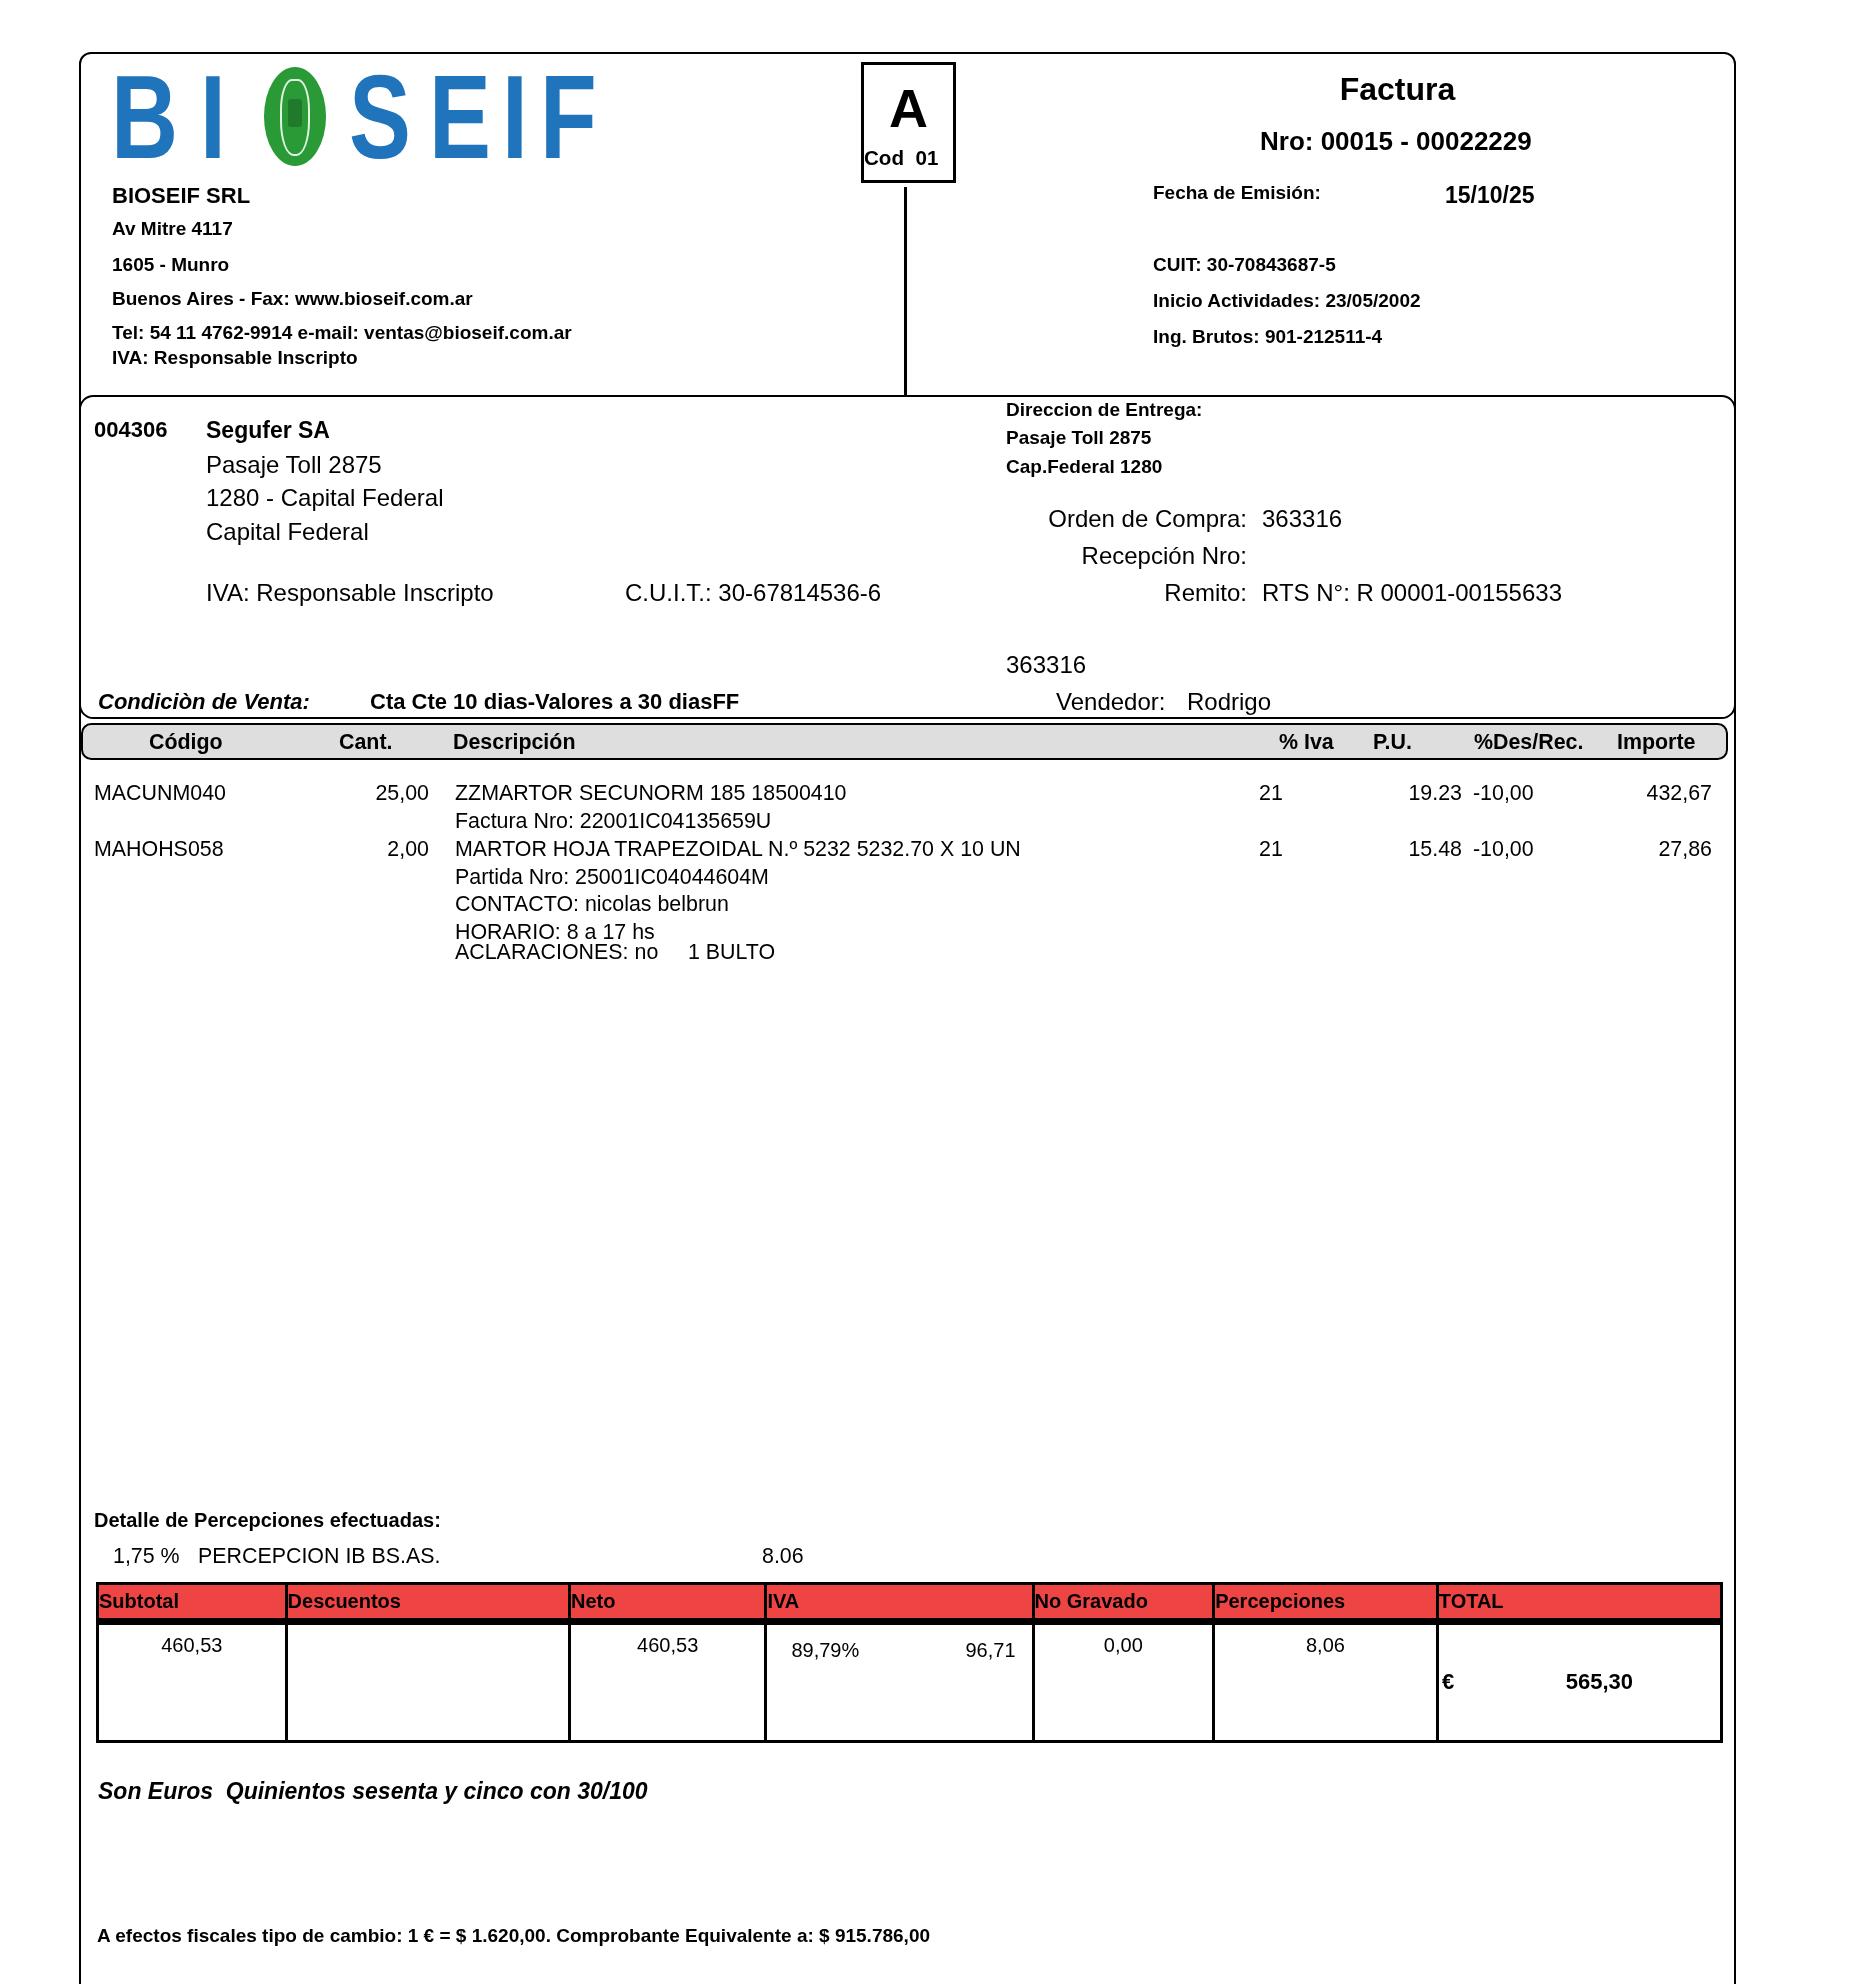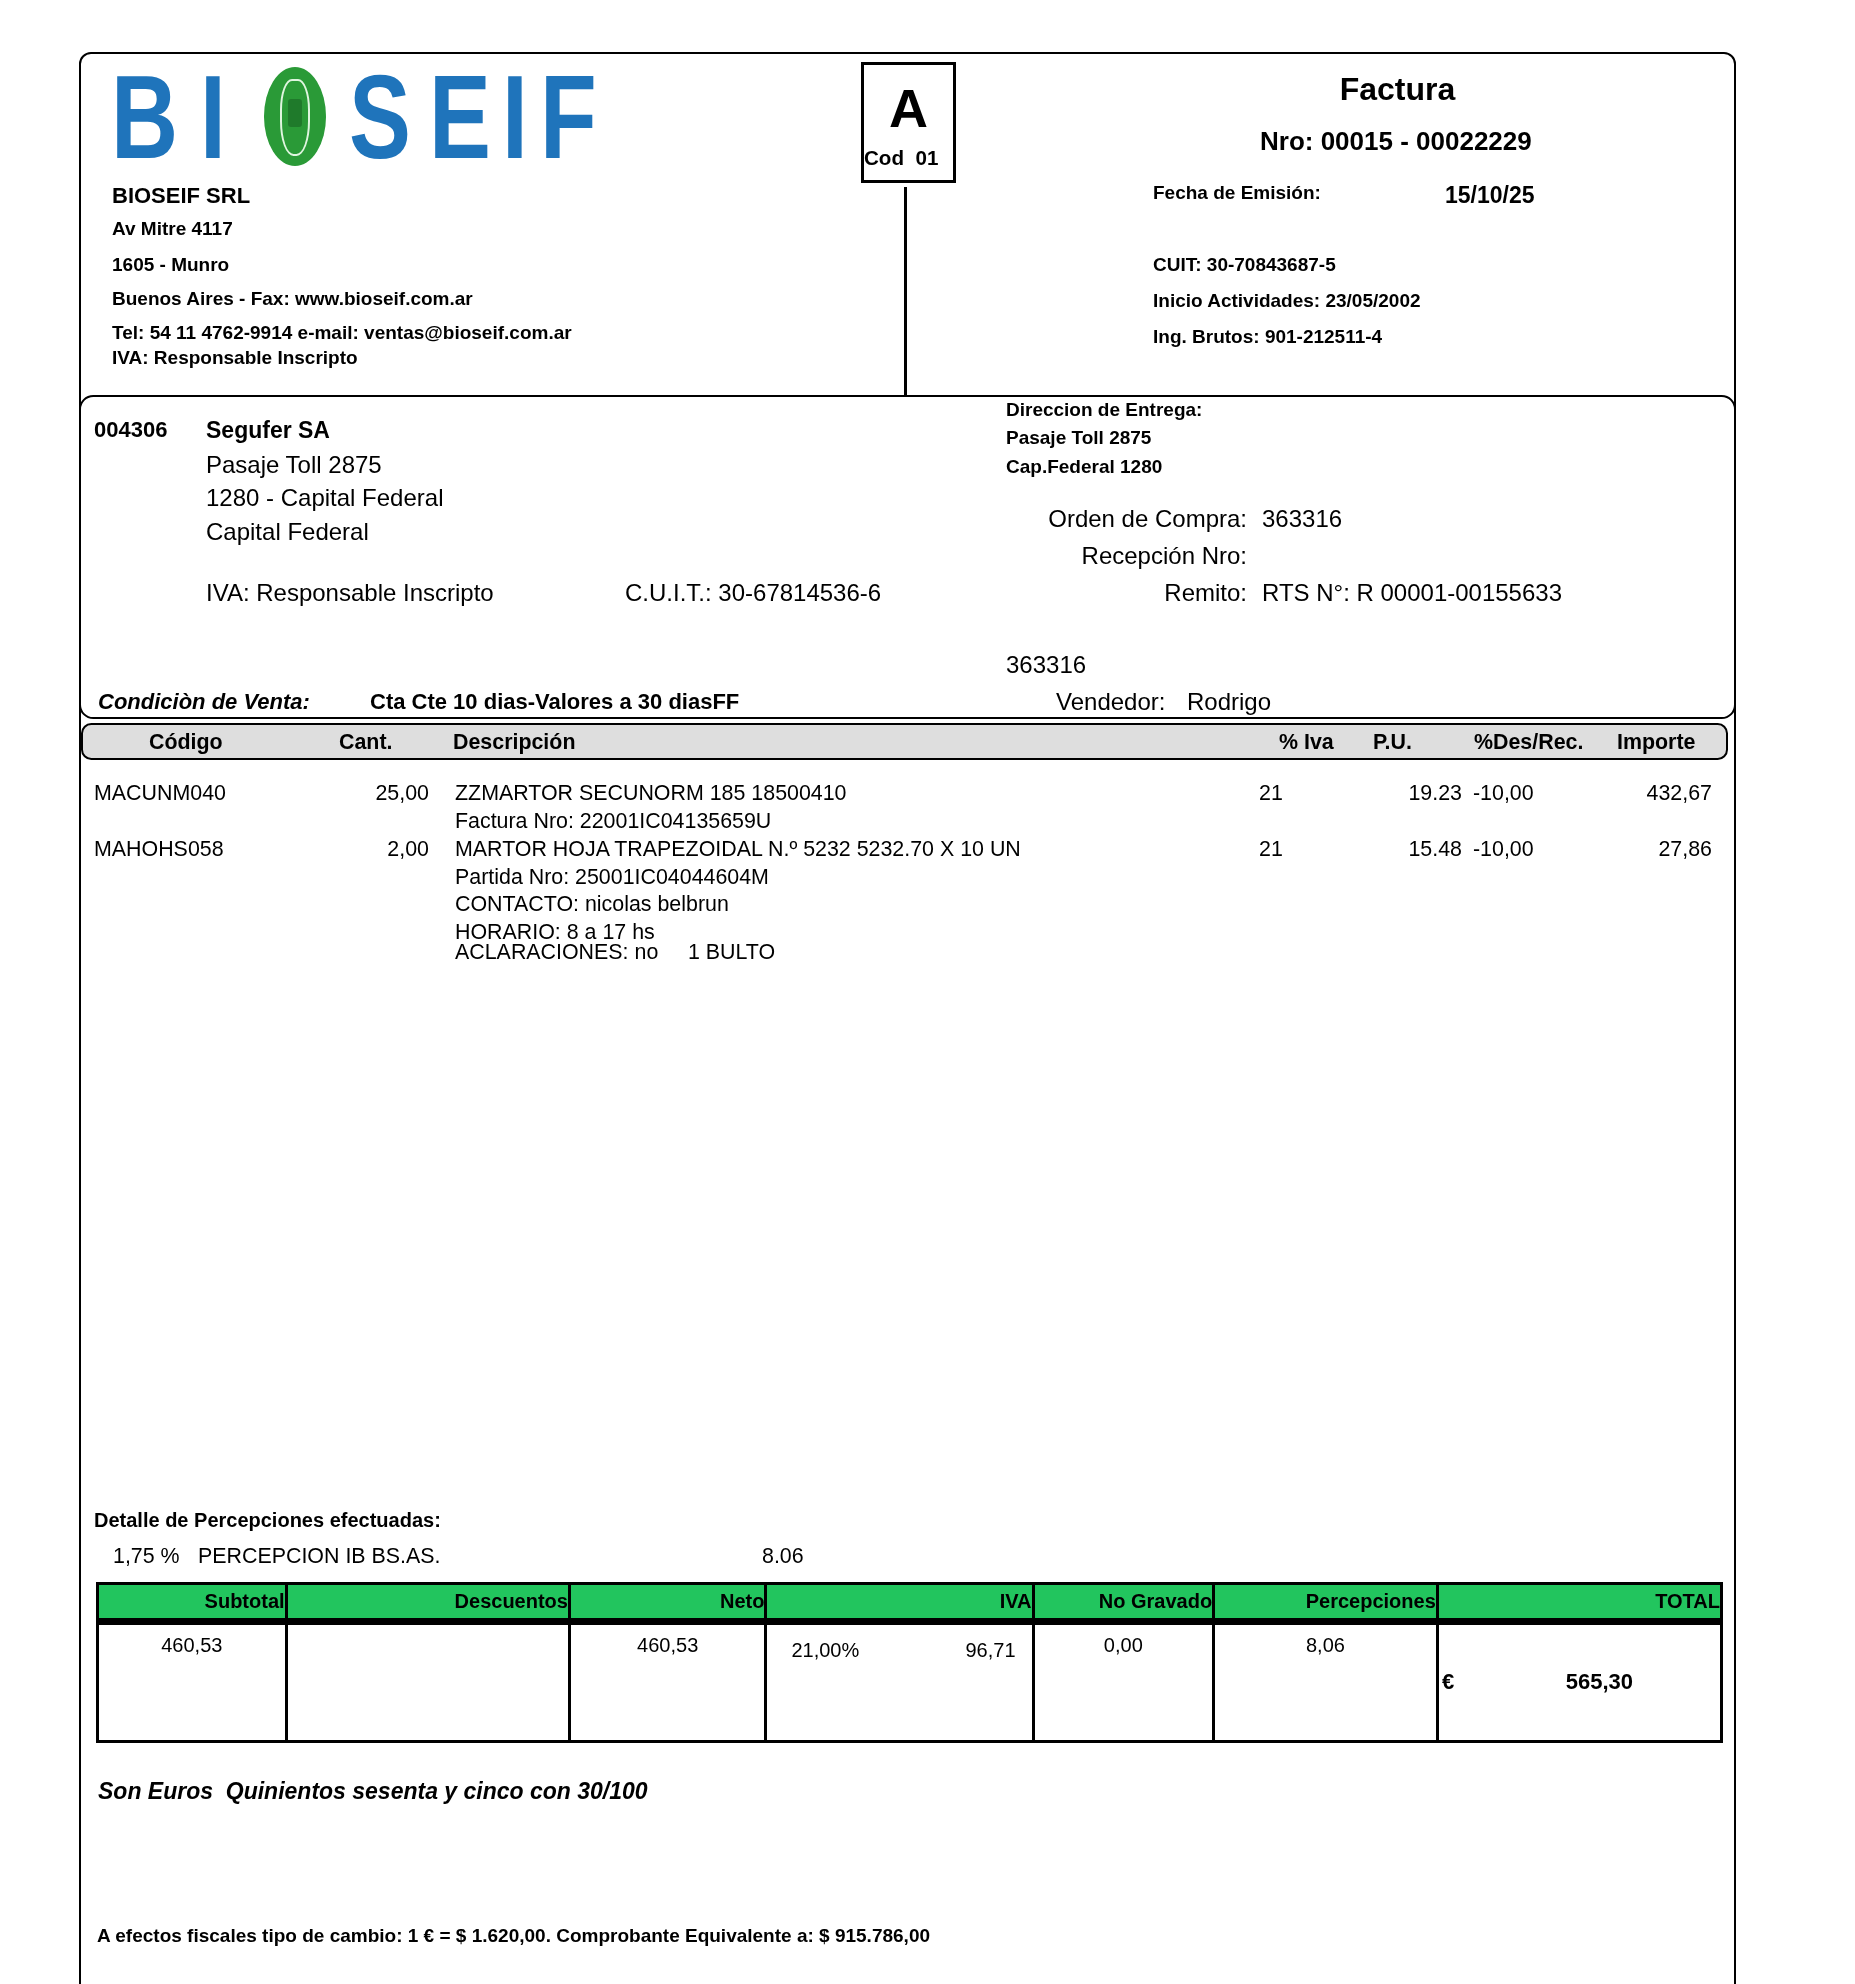--- a/index.html
+++ b/index.html
@@ -21,21 +21,21 @@
   .logo-o { position: absolute; left: 153px; top: 0; width: 62px; height: 99px; background: #2a9a37; border-radius: 50%; }
   .logo-mask { position: absolute; left: 16px; top: 12px; width: 30px; height: 77px; border: 2px solid #dff5df; border-radius: 40% 40% 45% 45%; box-sizing: border-box; }
   .logo-mask-inner { position: absolute; left: 6px; top: 18px; width: 14px; height: 28px; background: #1f7a2b; border-radius: 3.2px; }
 
   
   .thead-band { position: absolute; left: 81px; top: 723px; width: 1647px; height: 37px; background: #dedede; border: 2.8px solid #000; border-radius: 10.3px; box-sizing: border-box; }
 
   
   .tot-table { position: absolute; left: 96px; top: 1582px; width: 1627px; height: 161px; border-collapse: collapse; }
   .tot-table th, .tot-table td { border: 3.6px solid #000; padding: 0; vertical-align: top; font-size: 20px; }
-  .tot-table th { background: #22c55e; height: 33px; font-weight: bold; text-align: right; vertical-align: middle; border-bottom-width: 7.1px; }
+  .tot-table th { background: #ef4444; height: 33px; font-weight: bold; text-align: left; vertical-align: middle; border-bottom-width: 7.1px; }
   .tot-table td { text-align: center; padding-top: 8.7px; }
 </style>
 </head>
 <body>
 
 <div class="rbox" style="left:79px; top:52px; width:1657px; height:2306px; border-radius:12px;"></div>
 
 <div class="logo">
   <div class="logo-letter" style="left:0;">B</div>
   <div class="logo-letter" style="left:89px;">I</div>
@@ -152,21 +152,21 @@
     <th>IVA</th>
     <th>No Gravado</th>
     <th>Percepciones</th>
     <th>TOTAL</th>
   </tr>
   <tr>
     <td>460,53</td>
     <td></td>
     <td>460,53</td>
     <td style="position:relative;">
-      <span class="abs" style="left:24px; top:14px;">21,00%</span>
+      <span class="abs" style="left:24px; top:14px;">89,79%</span>
       <span class="abs" style="right:16px; top:14px;">96,71</span>
     </td>
     <td>0,00</td>
     <td>8,06</td>
     <td style="position:relative;">
       <span class="abs b" style="left:3.2px; top:44px; font-size:22px;">€</span>
       <span class="abs b" style="left:127px; top:44px; font-size:22px;">565,30</span>
     </td>
   </tr>
 </tbody>

